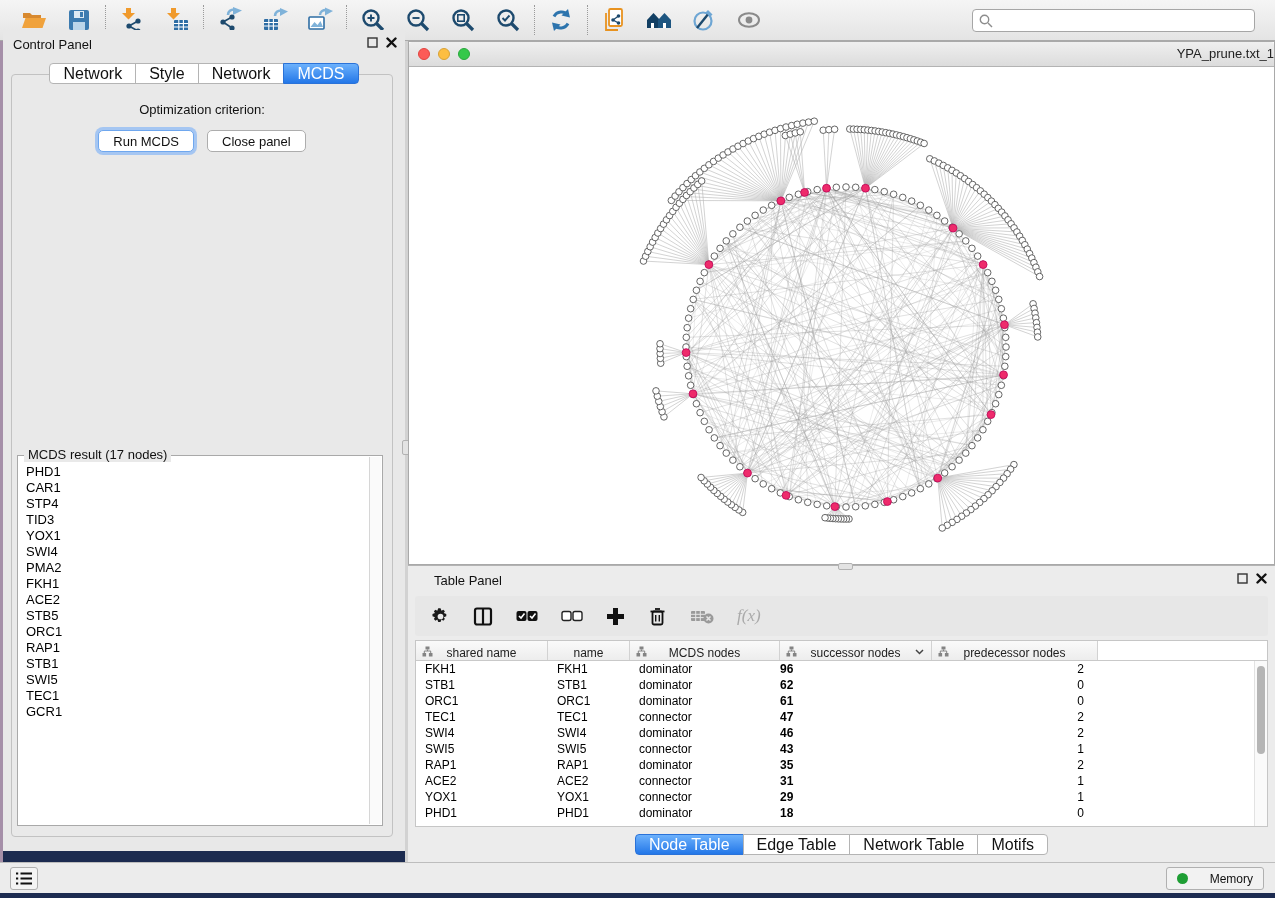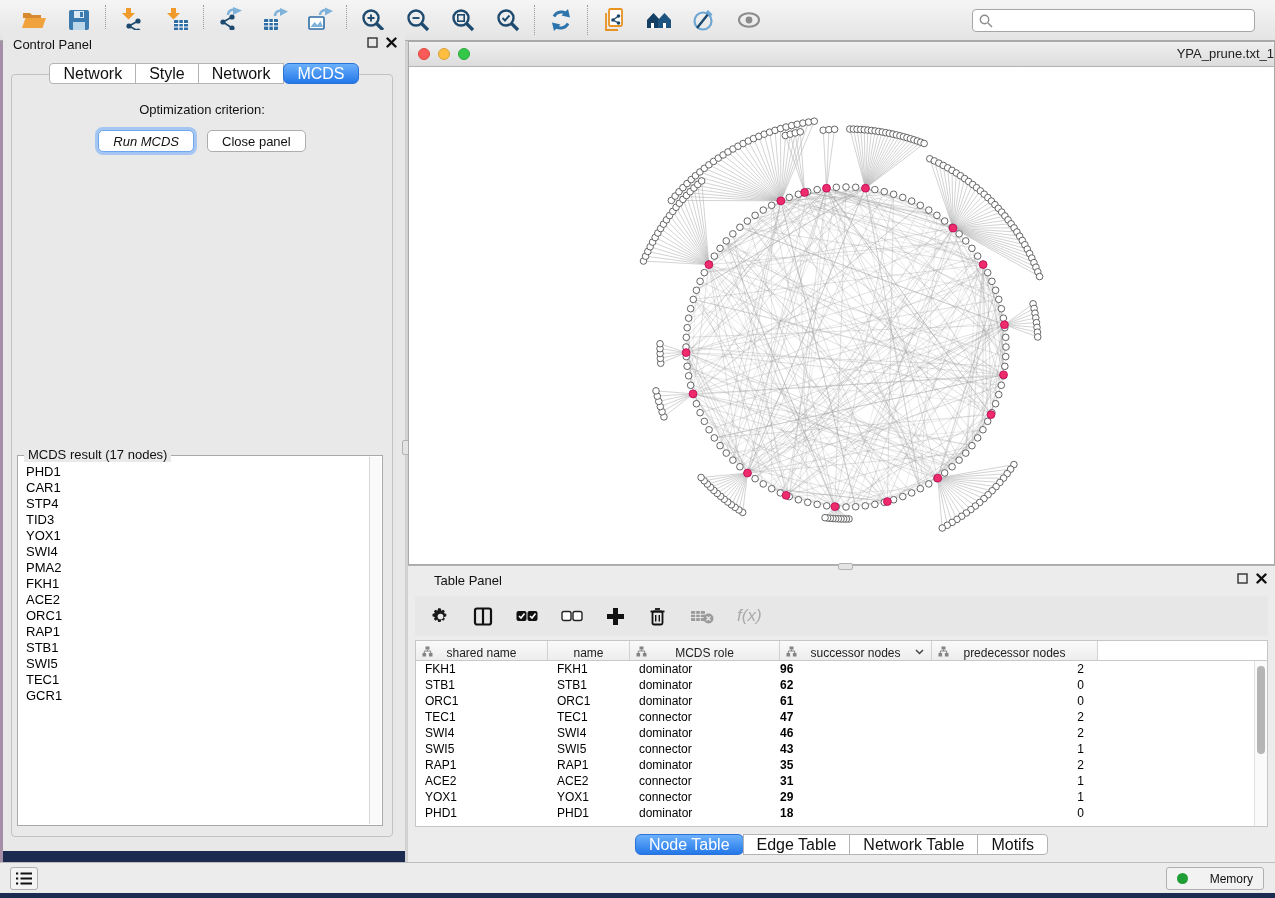--- a/index.html
+++ b/index.html
@@ -26,36 +26,36 @@
   .control-panel { position:absolute; left:3px; top:30px; width:402px; height:821px; background:#e8e8e8; }
   .panel-titlebar { position:relative; height:26px; padding:7px 10px 0; font-size:13px; color:#111; }
   .pt-icons { position:absolute; right:8px; top:7px; display:flex; gap:8px; align-items:center; }
   .pt-icons span { display:flex; cursor:default; }
 
   .cp-tabs { position:absolute; left:0; right:0; top:33px; display:flex; justify-content:center; z-index:3; }
   .seg-tab { height:21px; line-height:19px; padding:0 13px; font-size:16px; background:#fff;
     border:1px solid #b4b4b4; margin-left:-1px; color:#111; cursor:default; }
   .seg-tab:first-child { border-radius:4px 0 0 4px; margin-left:0; }
   .seg-tab:last-child { border-radius:0 4px 4px 0; }
-  .seg-tab.active { background:linear-gradient(#6cb1fc,#2377e8); border-color:#2a72d8; color:#fff;border-radius:6px; }
+  .seg-tab.active { background:linear-gradient(#6cb1fc,#2377e8); border-color:#2a72d8; color:#fff; }
 
   .cp-content { position:absolute; left:8px; right:12px; top:44px; bottom:14px;
     background:#e9e9e9; border:1px solid #c2c2c2; border-radius:4px; }
   .opt-label { margin-top:27px; text-align:center; font-size:13px; color:#111; }
   .select-box { position:relative; width:314px; height:22px; margin:9px auto 0; background:#fff;
     border:1px solid #a8a8a8; border-radius:4px; font-size:13px; line-height:20px; padding-left:9px; color:#111; cursor:default; }
   .select-stepper { position:absolute; right:1px; top:1px; bottom:1px; width:17px; border-radius:3px;
     background:linear-gradient(#6db1fc,#2377e8); display:flex; flex-direction:column; align-items:center; justify-content:center; gap:2px; }
   .select-stepper i { width:0; height:0; border-left:4px solid transparent; border-right:4px solid transparent; }
   .step-up { border-bottom:4px solid #fff; }
   .step-down { border-top:4px solid #fff; }
   .cp-buttons { display:flex; justify-content:center; gap:13px; margin-top:13px; }
   .cp-buttons button { height:22px; padding:0 14px; font-size:13px; font-family:"Liberation Sans",sans-serif;
     background:#fff; border:1px solid #adadad; border-radius:5px; color:#111; cursor:default; }
-  .cp-buttons button.focused { border-color:#6fa7ee; box-shadow:0 0 0 3px rgba(110,170,250,.55);font-style:italic; }
+  .cp-buttons button.focused { border-color:#6fa7ee; box-shadow:0 0 0 3px rgba(110,170,250,.55); }
 
   .result-box { position:absolute; left:5px; right:9px; top:380px; bottom:10px;
     border:1px solid #a9a9a9; background:#fff; }
   .result-legend { position:absolute; top:-9px; left:6px; background:#e9e9e9; padding:0 4px; font-size:13px; color:#111; }
   .result-list { position:absolute; left:1px; top:2px; bottom:1px; right:13px; padding:6px 0 0 7px;
     font-size:13px; line-height:16px; color:#000; overflow:hidden; }
   .result-track { position:absolute; right:1px; top:1px; bottom:1px; width:12px; background:#fafafa; border-left:1px solid #d6d6d6; }
 
   
   .v-divider { position:absolute; left:405px; top:41px; width:3px; height:821px; background:#d2d2d2; }
@@ -74,21 +74,21 @@
   .net-title { text-align:right; font-size:13px; line-height:24px; color:#222; }
   #net-canvas { display:block; background:#fff; }
 
   
   .table-panel { position:absolute; left:408px; top:565px; width:867px; height:297px;
     background:#ececec; border-top:1px solid #b3b3b3; }
   .tp-titlebar { position:relative; height:26px; padding:7px 26px 0; font-size:13px; color:#111; }
   .tp-toolbar { position:absolute; left:7px; right:7px; top:30px; height:40px; background:#e7e7e7;
     border-radius:3px; display:flex; align-items:center; gap:23px; padding-left:16px; }
   .tp-toolbar .ticon { display:flex; align-items:center; cursor:default; }
-  .fx-label { font-family:Liberation Sans, sans-serif; font-style:italic; font-size:17px; color:#aaa; }
+  .fx-label { font-family:Liberation Serif, serif; font-style:italic; font-size:17px; color:#aaa; }
 
   .table-wrap { position:absolute; left:7px; right:7px; top:74px; bottom:35px; background:#fff;
     border:1px solid #c6c6c6; overflow:hidden; }
   .thead { display:flex; height:20px; background:#fff; border-bottom:1px solid #c9c9c9; }
   .th { position:relative; display:flex; align-items:flex-end; justify-content:center; font-size:12px; color:#222;
     background:linear-gradient(#fafafa,#ededed); border-right:1px solid #d2d2d2; cursor:default; }
   .th .tree { position:absolute; left:6px; top:5px; }
   .th .sort { position:absolute; right:7px; top:8px; }
   .c0 { width:132px; } .c1 { width:82px; } .c2 { width:150px; } .c3 { width:152px; } .c4 { width:166px; }
   .trow { display:flex; height:16px; background:#fff; }
@@ -299,20 +299,21 @@
         <div class="result-list">
             <div>PHD1</div>
             <div>CAR1</div>
             <div>STP4</div>
             <div>TID3</div>
             <div>YOX1</div>
             <div>SWI4</div>
             <div>PMA2</div>
             <div>FKH1</div>
             <div>ACE2</div>
+            <div>STB5</div>
             <div>ORC1</div>
             <div>RAP1</div>
             <div>STB1</div>
             <div>SWI5</div>
             <div>TEC1</div>
             <div>GCR1</div>
           </div>
         <div class="result-track"></div>
       </div>
     </div>
@@ -1213,21 +1214,21 @@
         <div class="th c1">
             <span>name</span>
           </div>
         <div class="th c2">
             <svg class="tree" width="11" height="11" viewBox="0 0 11 11">
               <rect x="3.5" y="0.5" width="4" height="3" fill="#848484"></rect>
               <rect x="0.5" y="7" width="3.6" height="3.5" fill="#848484"></rect>
               <rect x="6.9" y="7" width="3.6" height="3.5" fill="#848484"></rect>
               <path d="M5.5 3.5V5M2.3 7V5h6.4v2" stroke="#848484" fill="none" stroke-width="1"></path>
             </svg>
-            <span>MCDS role</span>
+            <span>MCDS nodes</span>
           </div>
         <div class="th c3">
             <svg class="tree" width="11" height="11" viewBox="0 0 11 11">
               <rect x="3.5" y="0.5" width="4" height="3" fill="#848484"></rect>
               <rect x="0.5" y="7" width="3.6" height="3.5" fill="#848484"></rect>
               <rect x="6.9" y="7" width="3.6" height="3.5" fill="#848484"></rect>
               <path d="M5.5 3.5V5M2.3 7V5h6.4v2" stroke="#848484" fill="none" stroke-width="1"></path>
             </svg>
             <span>successor nodes</span>
             <svg class="sort" width="9" height="6" viewBox="0 0 9 6">

